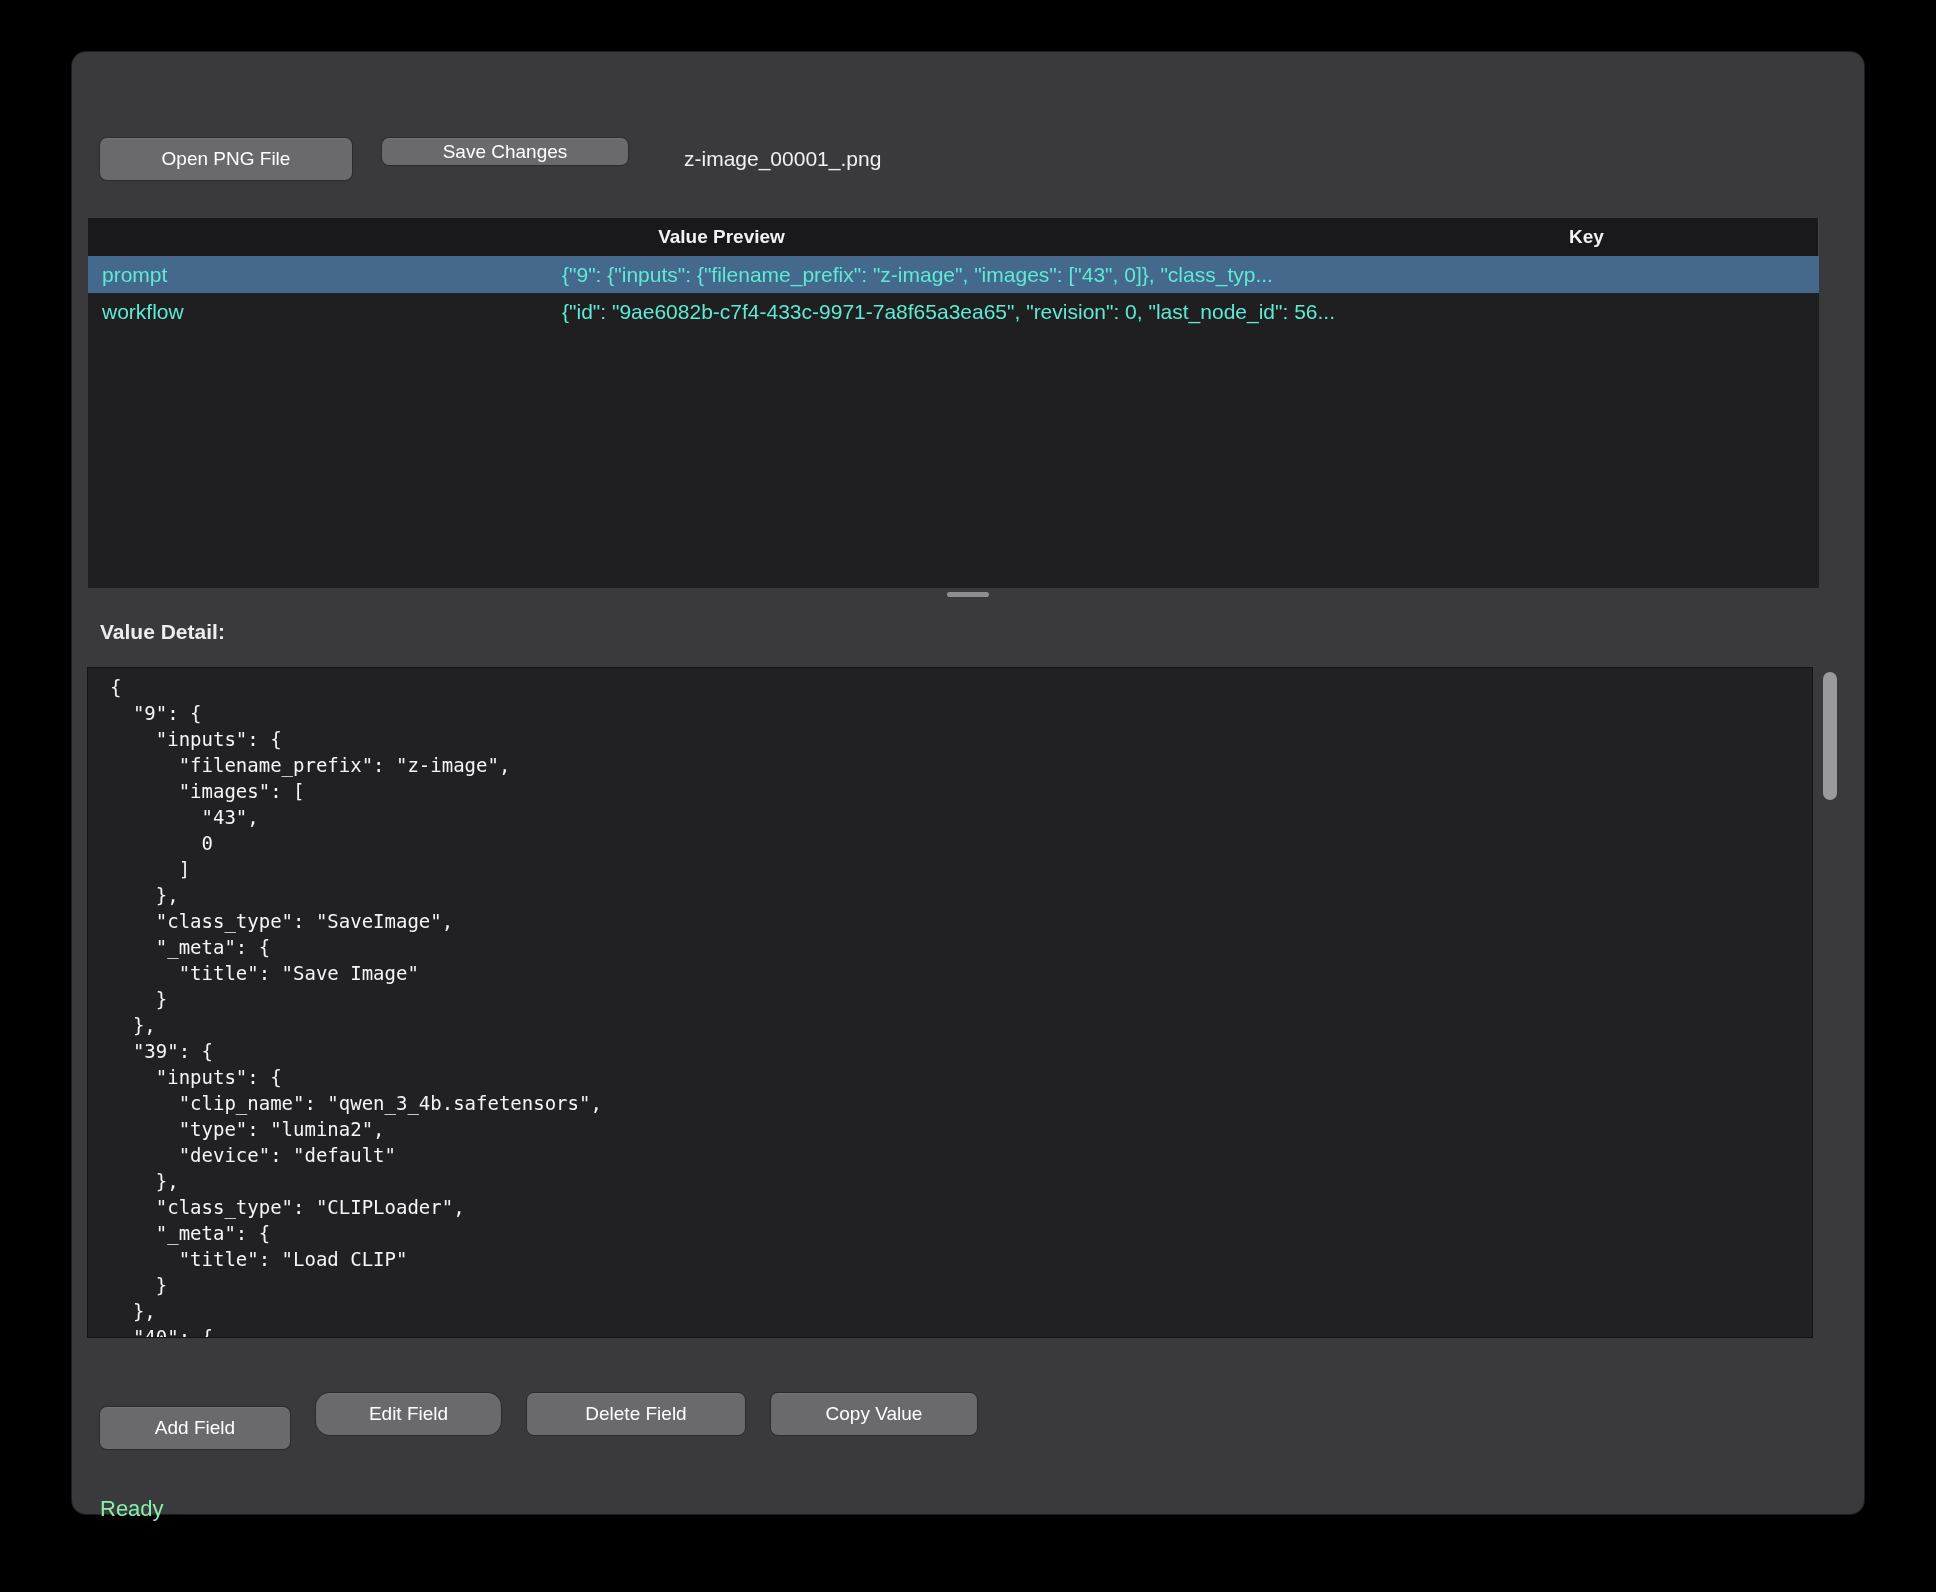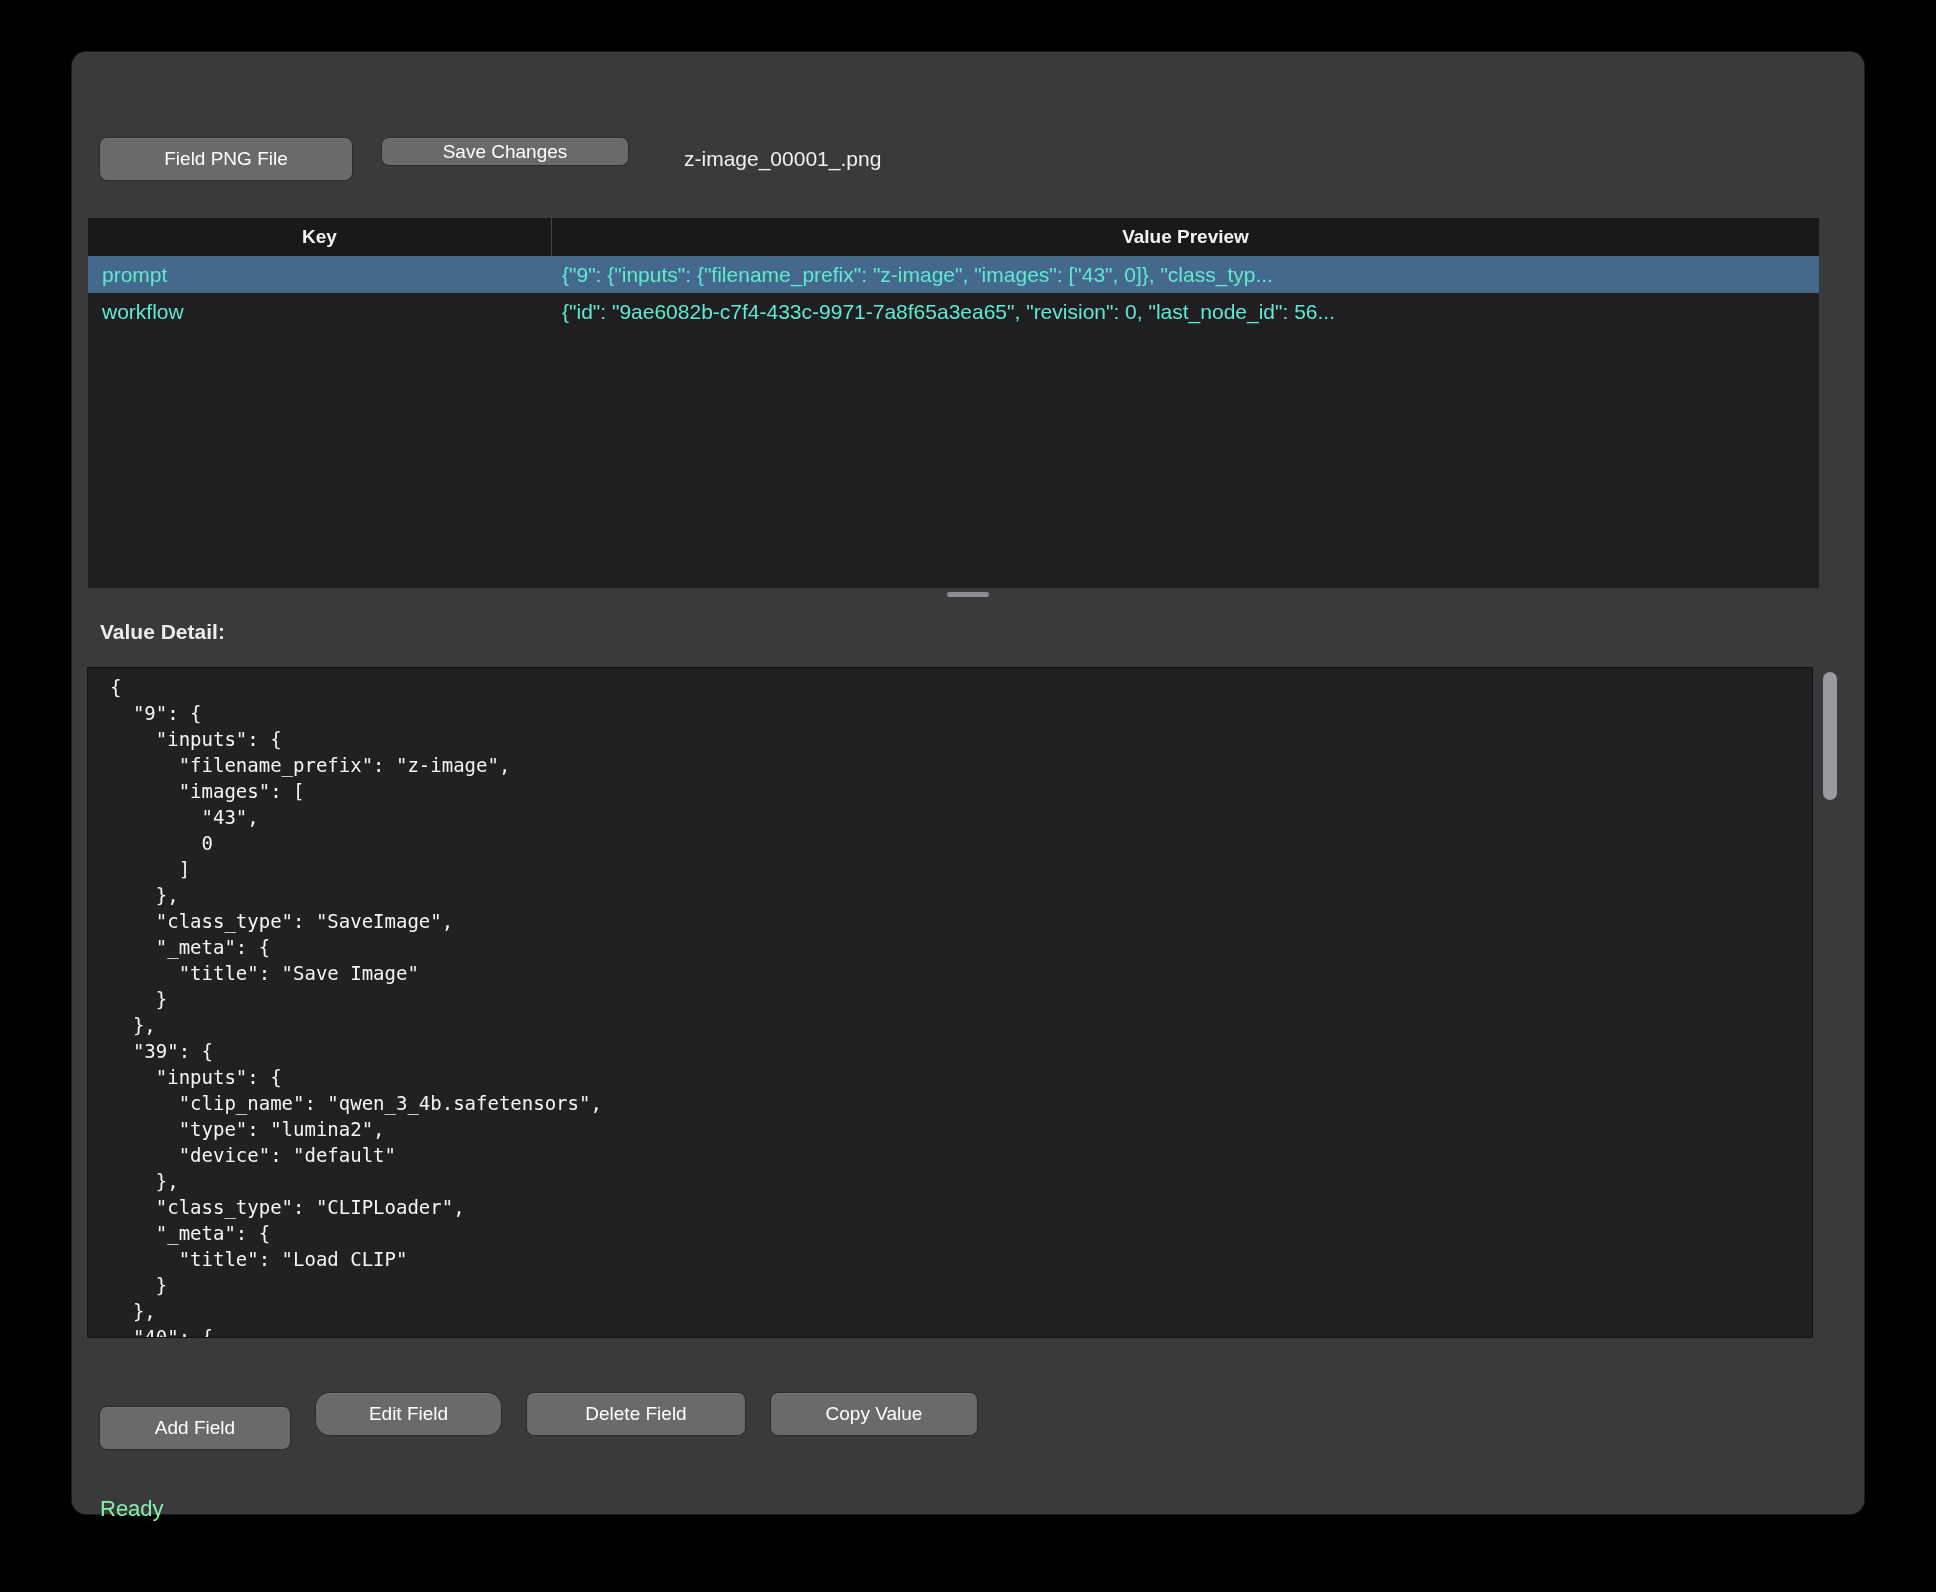--- a/index.html
+++ b/index.html
@@ -88,28 +88,28 @@
   #copy-btn   { position: absolute; left: 699px; top: 1341px; width: 206px; height: 42px; }
   
   .status { position: absolute; left: 28px; top: 1444px; font-size: 22px; color: #86efac; }
 </style>
 </head>
 <body>
 
 <div class="window">
 
 
-  <button class="btn" id="open-btn">Field PNG File</button>
+  <button class="btn" id="open-btn">Open PNG File</button>
   <button class="btn" id="save-btn">Save Changes</button>
   <div class="filename">z-image_00001_.png</div>
 
   <div class="table">
     <div class="thead">
+      <div class="th th-value">Value Preview</div>
       <div class="th th-key">Key</div>
-      <div class="th th-value">Value Preview</div>
     </div>
     <div>
         <div class="trow selected">
     <div class="cell-key">prompt</div>
     <div class="cell-value">{"9": {"inputs": {"filename_prefix": "z-image", "images": ["43", 0]}, "class_typ...</div>
   </div>
         <div class="trow">
     <div class="cell-key">workflow</div>
     <div class="cell-value">{"id": "9ae6082b-c7f4-433c-9971-7a8f65a3ea65", "revision": 0, "last_node_id": 56...</div>
   </div>

